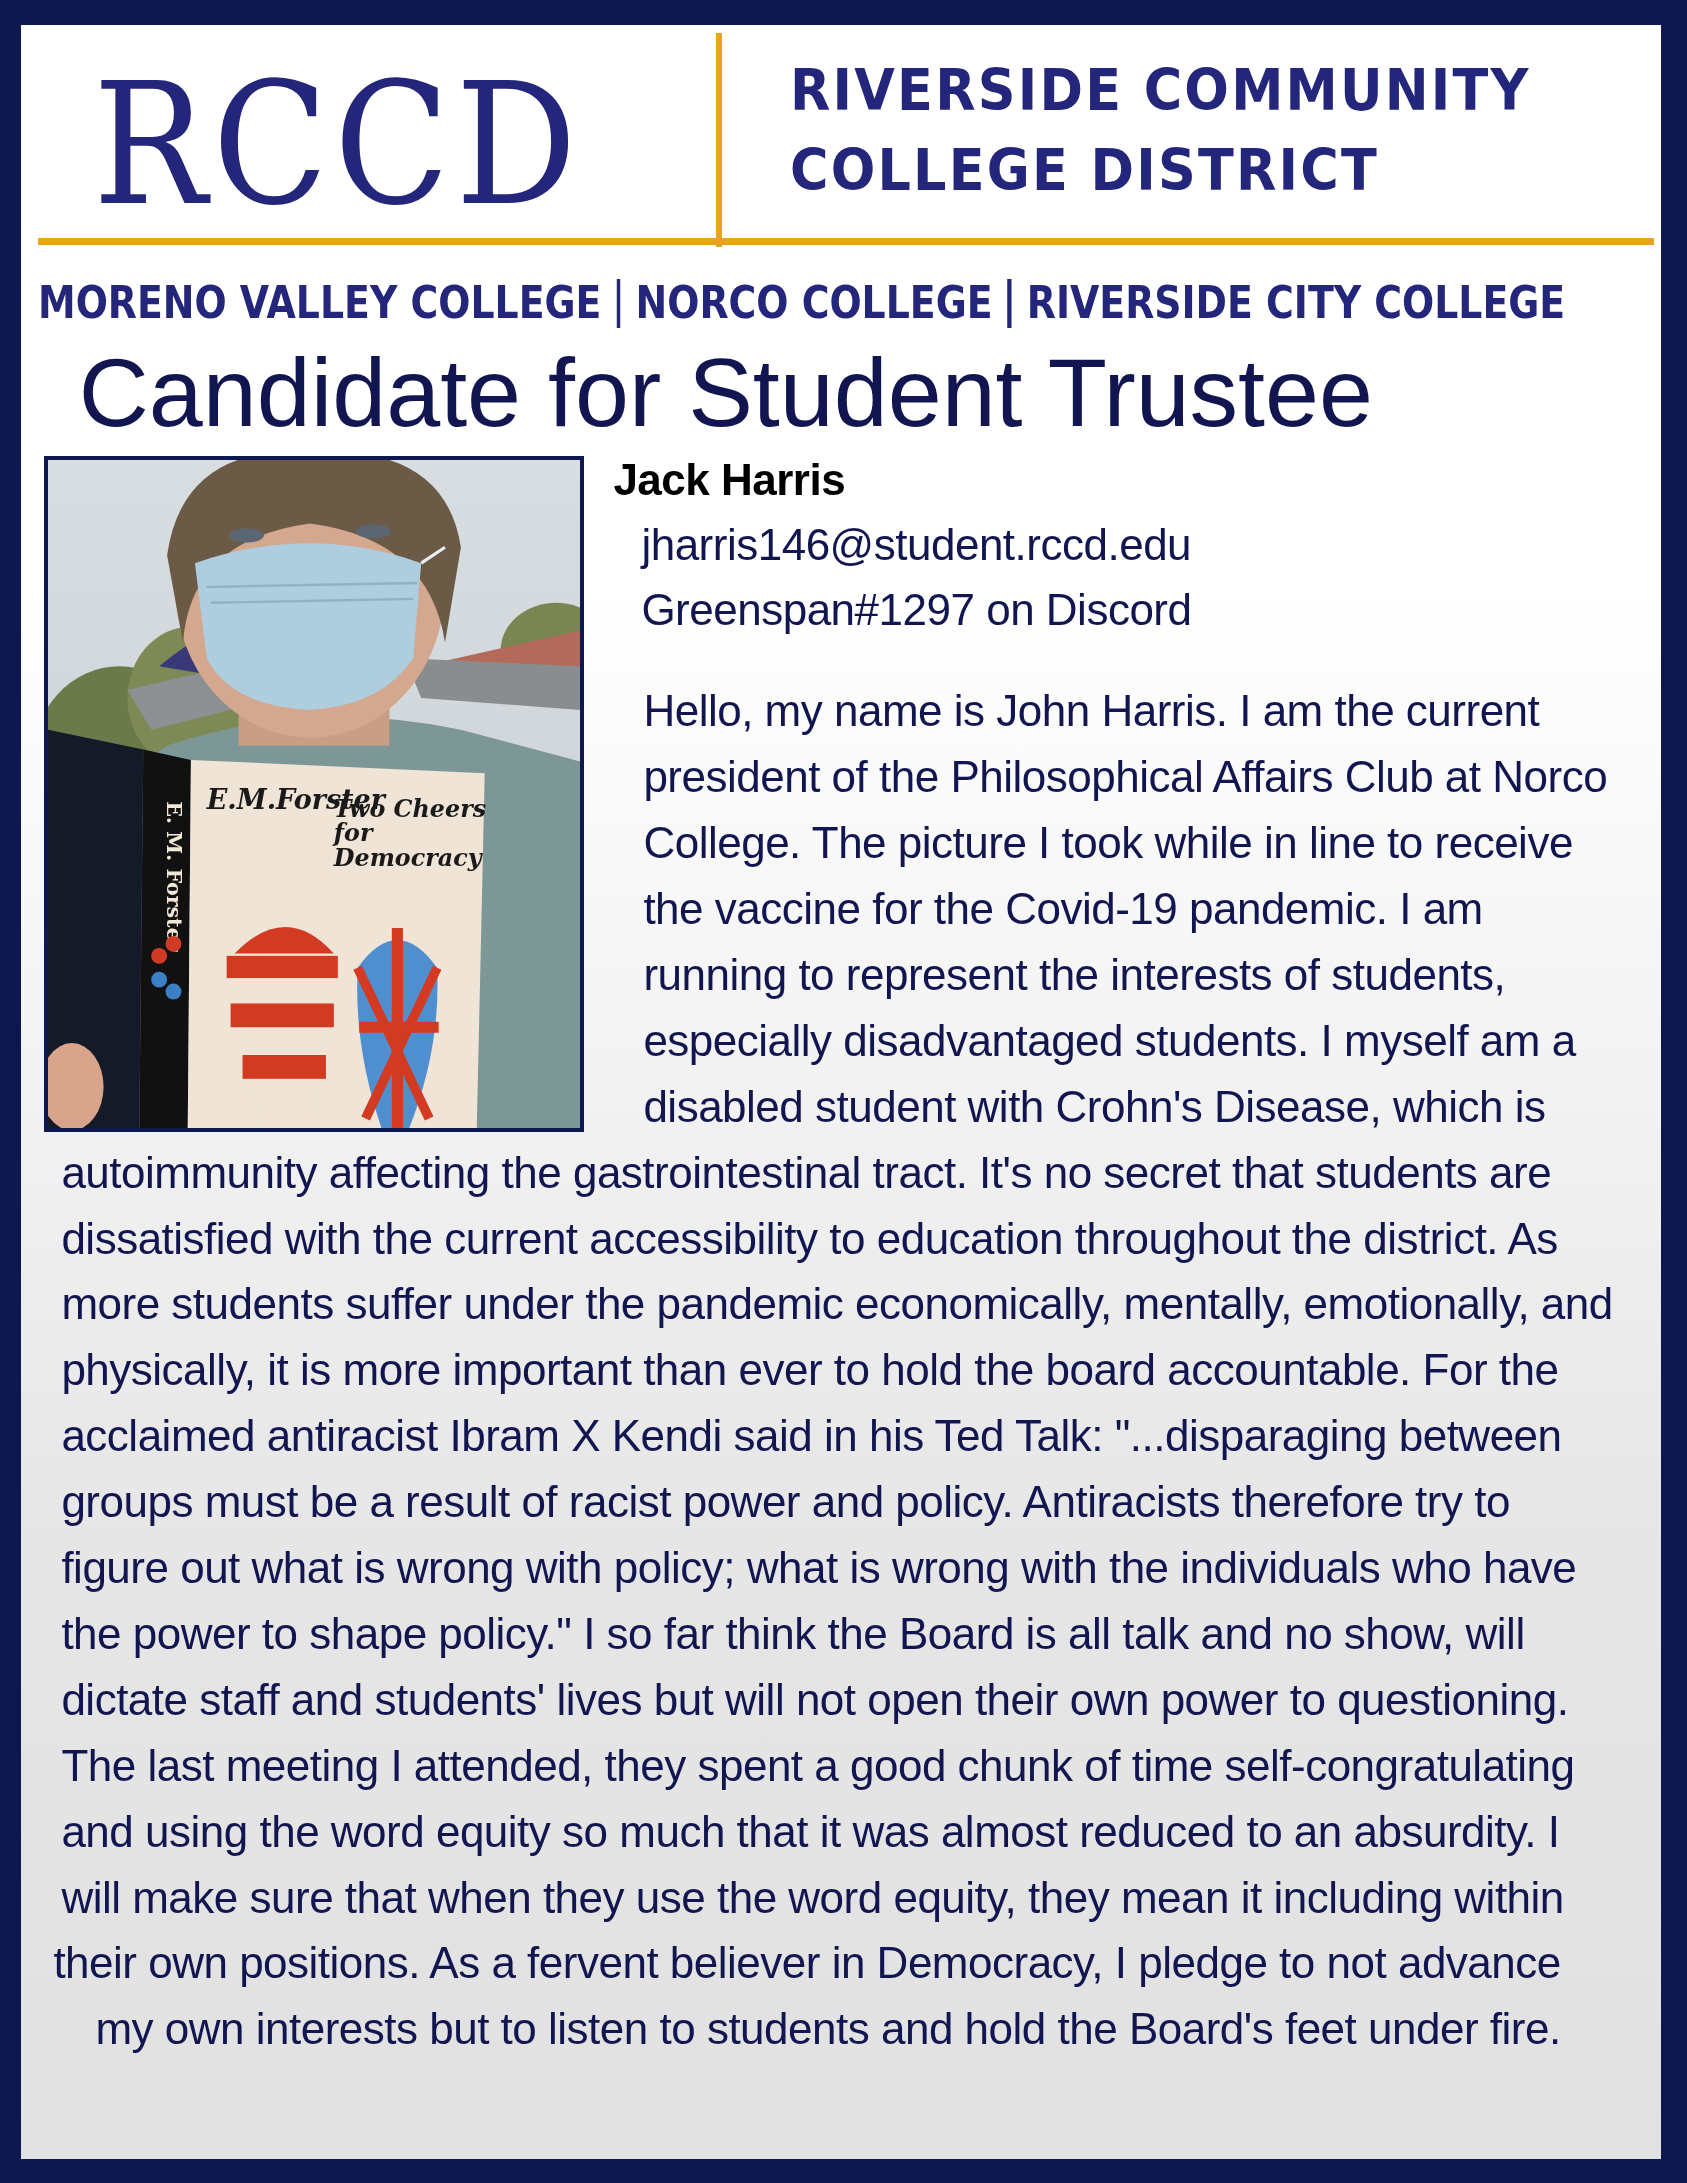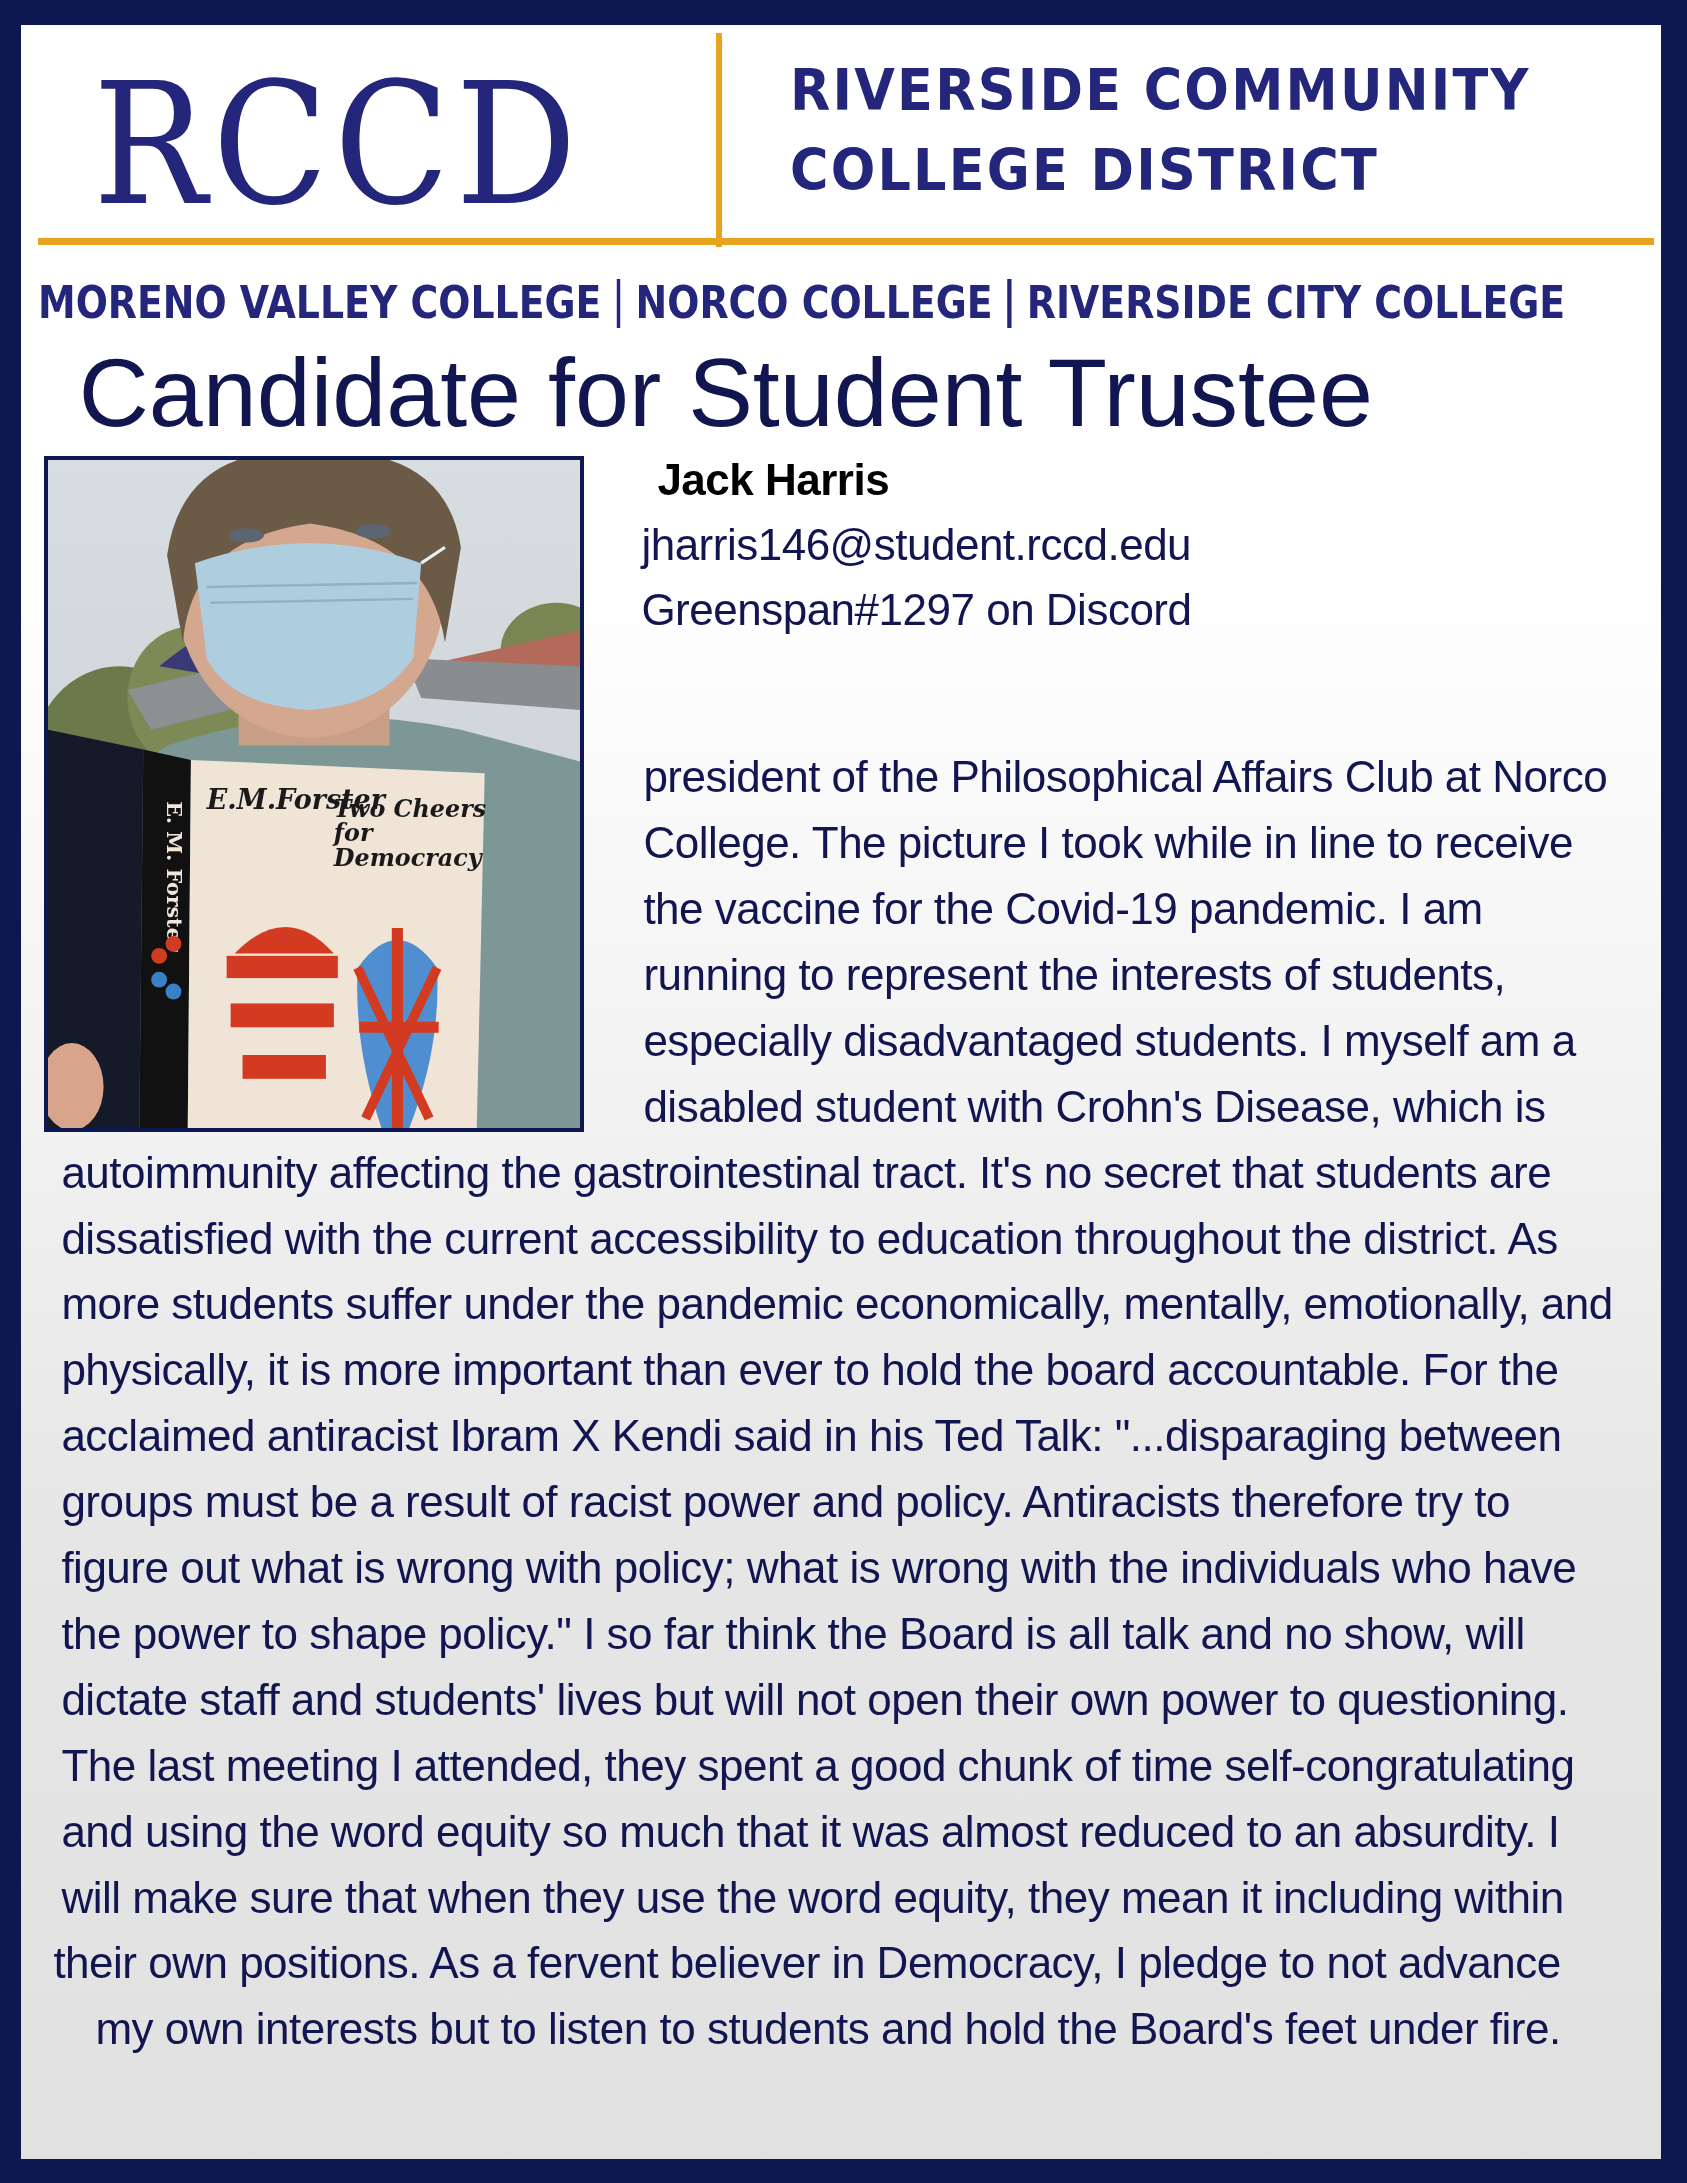--- a/index.html
+++ b/index.html
@@ -136,24 +136,25 @@
       <path d="M390,640 Q440,570 490,640 Q495,740 455,842 L420,842 Q385,740 390,640 Z" fill="#4f8fd0"></path>
       <line x1="390" y1="640" x2="480" y2="830" stroke="#d23a22" stroke-width="12"></line>
       <line x1="490" y1="640" x2="400" y2="830" stroke="#d23a22" stroke-width="12"></line>
       <line x1="440" y1="590" x2="440" y2="842" stroke="#d23a22" stroke-width="14"></line>
       <line x1="392" y1="715" x2="492" y2="715" stroke="#d23a22" stroke-width="14"></line>
 
       <ellipse cx="30" cy="790" rx="40" ry="55" fill="#d9a48c"></ellipse>
     </svg>
   </div>
 
-  <div class="abs t name" style="left:636px; top:422px;">Jack Harris</div>
+  <div class="abs t name" style="left:592px; top:422px;">Jack Harris</div>
   <div class="abs t" style="left:620px; top:487px;">jharris146@student.rccd.edu</div>
   <div class="abs t" style="left:620px; top:552px;">Greenspan#1297 on Discord</div>
 
+  <div class="abs t" style="left:622px; top:653px;">Hello, my name is John Harris. I am the current</div>
   <div class="abs t" style="left:622px; top:719px;">president of the Philosophical Affairs Club at Norco</div>
   <div class="abs t" style="left:622px; top:785px;">College. The picture I took while in line to receive</div>
   <div class="abs t" style="left:622px; top:851px;">the vaccine for the Covid-19 pandemic. I am</div>
   <div class="abs t" style="left:622px; top:917px;">running to represent the interests of students,</div>
   <div class="abs t" style="left:622px; top:983px;">especially disadvantaged students. I myself am a</div>
   <div class="abs t" style="left:622px; top:1049px;">disabled student with Crohn's Disease, which is</div>
 
   <div class="abs t" style="left:40px; top:1115px;">autoimmunity affecting the gastrointestinal tract. It's no secret that students are</div>
   <div class="abs t" style="left:40px; top:1181px;">dissatisfied with the current accessibility to education throughout the district. As</div>
   <div class="abs t" style="left:40px; top:1246px;">more students suffer under the pandemic economically, mentally, emotionally, and</div>

